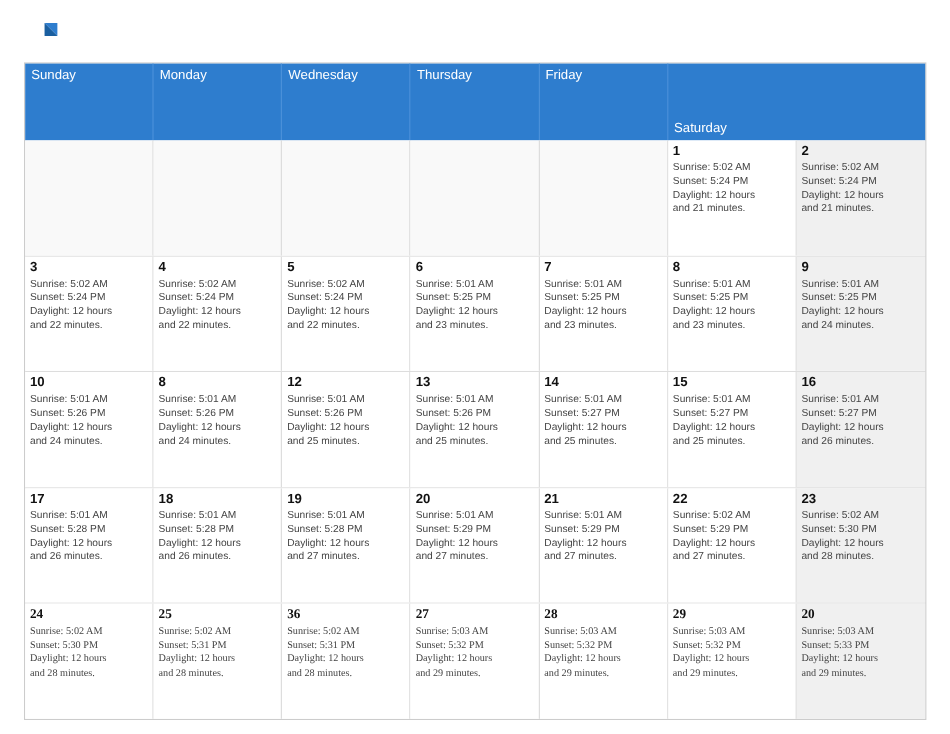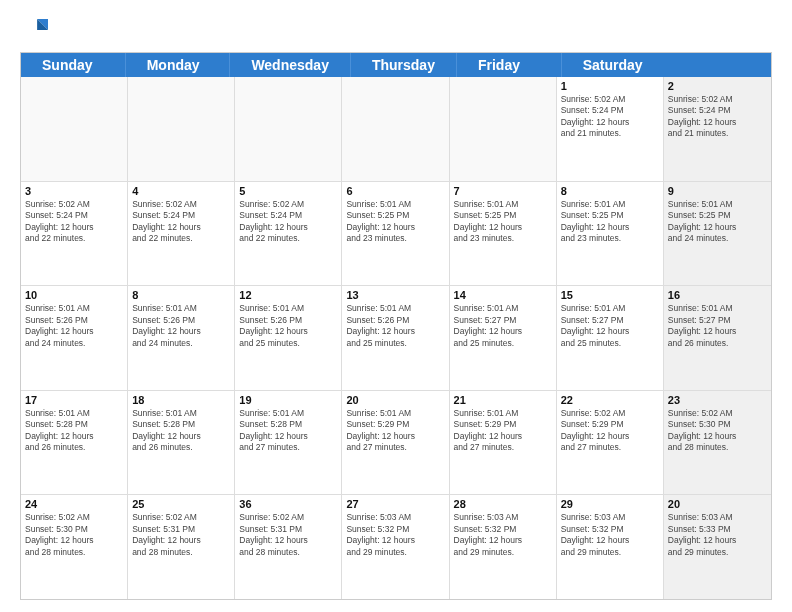--- a/index.html
+++ b/index.html
@@ -60,38 +60,38 @@
       display: flex;
       flex-direction: column;
     }
     .cal-header {
       display: grid;
       grid-template-columns: repeat(7, 1fr);
       background: #2e7dce;
     }
     .cal-header-cell {
       color: #fff;
-      font-size: 14px;
-      font-weight: bold;
-      padding: 4px 21px;
+      font-size: 11px;
+      font-weight: normal;
+      padding: 4px 5px;
       border-right: 1px solid #4a90d9;
     }
-    .cal-header-cell:last-child { border-right: none; }
+    .cal-header-cell:last-child { border-right: none; margin-top: 44px; }
     .cal-body {
       flex: 1;
       display: flex;
       flex-direction: column;
     }
     .cal-row {
       display: grid;
       grid-template-columns: repeat(7, 1fr);
       flex: 1;
       border-bottom: 1px solid #ddd;
     }
-    .cal-row:last-child { border-bottom: none; }
+    .cal-row:last-child { border-bottom: none; font-family: Liberation Serif, serif; }
     .cal-cell {
       border-right: 1px solid #ddd;
       padding: 3px 4px;
       font-size: 9px;
       color: #333;
       background: #fff;
       vertical-align: top;
     }
     .cal-cell:last-child { border-right: none; }
     .cal-cell.empty { background: #f9f9f9; }

